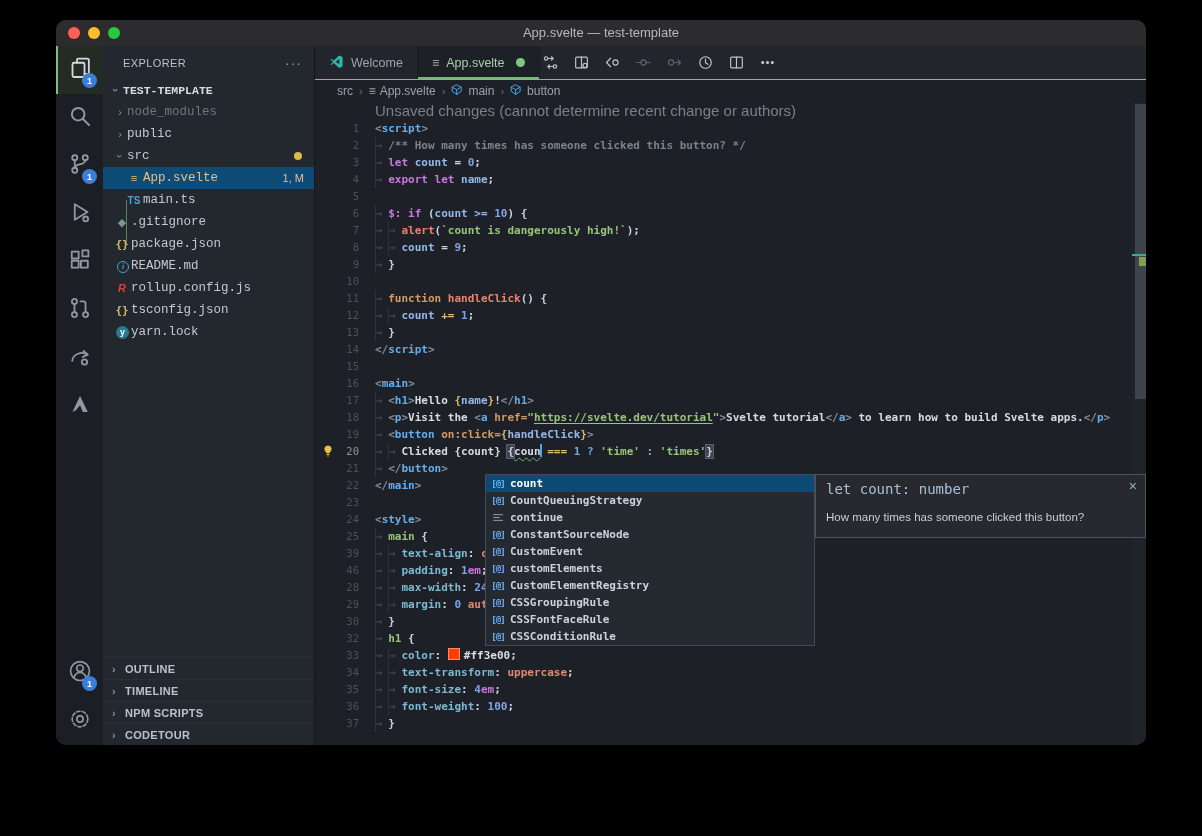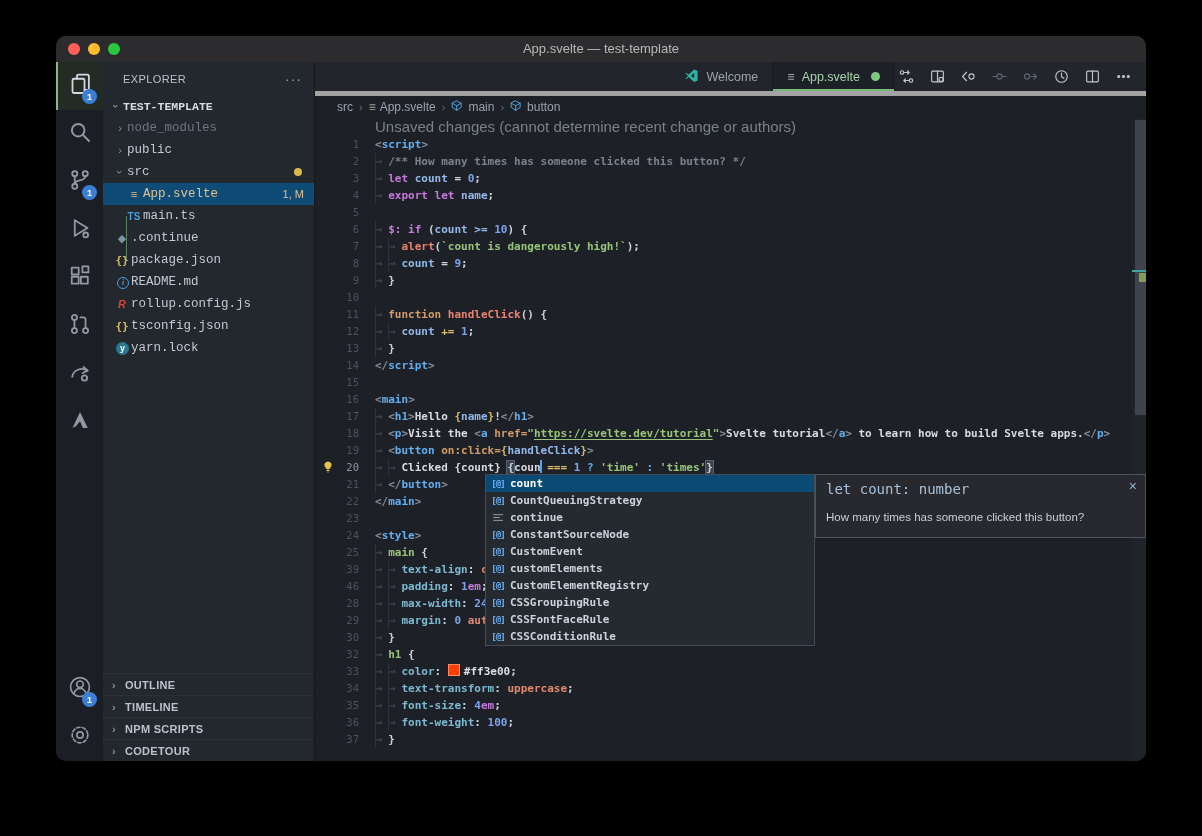--- a/index.html
+++ b/index.html
@@ -1,19 +1,19 @@
 <!DOCTYPE html>
 <html style="--c-editor-bg: #1d2127; --c-sidebar-bg: #23272e; --c-activity-bg: #1b1e24; --c-titlebar-bg: #2c2b2e; --c-tabbar-bg: #22262c; --c-border: #15171b; --c-badge-bg: #3c7ed6; --c-list-select: #0e4c77; --c-tab-active-border: #76b876; --c-tab-active-fg: #a8d0aa; --c-tab-dot: #7fc97f; --c-modified: #e2c08d; --c-dot-yellow: #d7ba4a; --c-guide: #2c313c; --c-guide-active: #5d815d; --c-ln: #4a5261; --c-ln-active: #8a93a5; --c-tok-pun: #848b98; --c-tok-w: #ccd3dd; --c-tok-tag: #62aeee; --c-tok-kw: #c678dd; --c-tok-kw2: #d19a66; --c-tok-var: #93b7e8; --c-tok-num: #7fa3e8; --c-tok-fn: #e8826e; --c-tok-str: #98c379; --c-tok-attr: #d19a66; --c-tok-op: #d7ba6a; --c-tok-com: #7a828e; --c-tok-prop: #7cb8d0; --c-tok-sel: #98c379; --c-tok-val: #e08870; --c-tok-unit: #c678dd; --c-tok-txt: #d7dae0; --c-tok-tab: #3e4450; --c-svelte-orange: #ff3e00; --c-squiggle: #6fae6f; --c-caret: #4fa3f0; --c-bm-bg: #3d434f; --c-bm-bd: #566074; --c-suggest-bg: #252930; --c-suggest-bd: #454b55; --c-suggest-fg: #ccd2da; --c-suggest-sel: #0a4a74; --c-hover-bg: #27292f; --c-hover-bd: #4d535e; --c-hover-sig: #a9c0d8; --c-hover-doc: #c9ced6; --c-icon-fg: #9298a3; --c-icon-active: #d2d8e0; --c-toolbar-dim: #5e646e; --c-breadcrumb-fg: #9ba1ab; --c-cube-blue: #4fa3e3; --c-cube-purple: #c586c0; --c-var-icon-blue: #6cb6ff; --c-tree-fg: #c3c9d2; --c-tree-dim: #6e7683; --c-header-fg: #bcc2cb; --c-scroll-thumb: #3f444c; --c-deco-teal: #3fa7a0; --c-deco-green: #7f9f54; --c-blame-fg: #7a8088; --c-title-fg: #b8b8b8; --c-traffic-red: #ff5f57; --c-traffic-yellow: #febc2e; --c-traffic-green: #28c840; --c-ts-blue: #4a9fd8; --c-json-yellow: #d7ba6a; --c-rollup-red: #d0453e; --c-yarn-teal: #2b7991; --c-info-blue: #4a9fd8; --c-git-gray: #7a94a0; --c-svelte-file: #e5c07b; --c-welcome-teal: #2fb3a6;"><head>
 <meta charset="utf-8">
 <style>
   * { margin:0; padding:0; box-sizing:border-box; }
   html,body { background:#000; }
   .screen { position:relative; width:1202px; height:836px; background:#000; overflow:hidden;
             font-family:"Liberation Sans", sans-serif; }
-  .window { position:absolute; left:56px; top:36px; width:1090px; height:725px;
+  .window { position:absolute; left:56px; top:20px; width:1090px; height:725px;
             border-radius:10px; overflow:hidden; background:var(--c-editor-bg);
             box-shadow:0 25px 70px rgba(0,0,0,.7); display:flex; flex-direction:column; }
   
   .titlebar { height:26px; background:var(--c-titlebar-bg); position:relative; flex:0 0 auto; }
   .traffic { position:absolute; top:7px; width:12px; height:12px; border-radius:50%; }
   .t-red{ left:12px; background:var(--c-traffic-red);} .t-yel{ left:32px; background:var(--c-traffic-yellow);} .t-grn{ left:52px; background:var(--c-traffic-green);}
   .win-title { position:absolute; left:0; right:0; top:5px; text-align:center; font-size:13px; color:var(--c-title-fg); }
   
   .body { flex:1; display:flex; min-height:0; }
   .activitybar { width:47px; background:var(--c-activity-bg); display:flex; flex-direction:column; justify-content:space-between; flex:0 0 auto; }
@@ -48,22 +48,22 @@
   .json-ic { color:var(--c-json-yellow); font-weight:bold; font-family:"DejaVu Sans Mono",monospace; }
   .sv-ic { color:var(--c-svelte-file); font-weight:bold; }
   .ro-ic { color:var(--c-rollup-red); font-weight:bold; font-style:italic; }
   .git-ic { color:var(--c-git-gray); }
   .info-ic { display:inline-flex; width:12px; height:12px; border:1px solid var(--c-info-blue); border-radius:50%;
              color:var(--c-info-blue); font:italic bold 8px "Liberation Serif",serif; align-items:center; justify-content:center; margin-left:2px;}
   .yarn-ic { display:inline-flex; width:13px; height:13px; background:var(--c-yarn-teal); border-radius:50%; color:#fff;
              font-size:9px; font-weight:bold; align-items:center; justify-content:center; margin-left:1px;}
   
   .editor { flex:1; position:relative; background:var(--c-editor-bg); min-width:0; }
-  .tabbar { height:34px; background:var(--c-tabbar-bg); display:flex; justify-content:flex-end; align-items:stretch;
-            border-bottom:5px solid #a3a3a3; }
+  .tabbar { height:34px; background:var(--c-tabbar-bg); display:flex; justify-content:flex-start; align-items:stretch;
+            border-bottom:1px solid #a3a3a3; }
   .tabs { display:flex; }
   .tab { display:flex; align-items:center; gap:7px; padding:0 14px; font-size:12.5px; color:#9da2ab;
          border-right:1px solid #1a1d22; cursor:pointer; position:relative; }
   .tab.active { background:var(--c-editor-bg); color:var(--c-tab-active-fg); box-shadow:inset 0 -2px 0 var(--c-tab-active-border); }
   .tab svg { width:15px; height:15px; }
   .tab .dirty { width:9px; height:9px; border-radius:50%; background:var(--c-tab-dot); margin-left:4px; }
   .ed-toolbar { display:flex; align-items:center; gap:9px; padding-right:12px; color:#c0c4ca; }
   .tbi { width:22px; height:22px; display:flex; align-items:center; justify-content:center; cursor:pointer; }
   .tbi svg { width:17px; height:17px; }
   .tbi.dim { color:var(--c-toolbar-dim); }
@@ -234,21 +234,21 @@
               <span class="fi"><span class="sv-ic">≡</span></span>
               <span class="lbl" style="color: var(--c-modified);">App.svelte</span>
               <span class="rbadge">1, M</span>
             </div>
             <div class="trow" style="padding-left: 22px;">
               <span class="fi"><span class="ts-ic">TS</span></span>
               <span class="lbl">main.ts</span>
             </div>
             <div class="trow" style="padding-left: 10px;">
               <span class="fi"><span class="git-ic">◆</span></span>
-              <span class="lbl">.continue</span>
+              <span class="lbl">.gitignore</span>
             </div>
             <div class="trow" style="padding-left: 10px;">
               <span class="fi"><span class="json-ic">{}</span></span>
               <span class="lbl">package.json</span>
             </div>
             <div class="trow" style="padding-left: 10px;">
               <span class="fi"><span class="info-ic">i</span></span>
               <span class="lbl">README.md</span>
             </div>
             <div class="trow" style="padding-left: 10px;">

